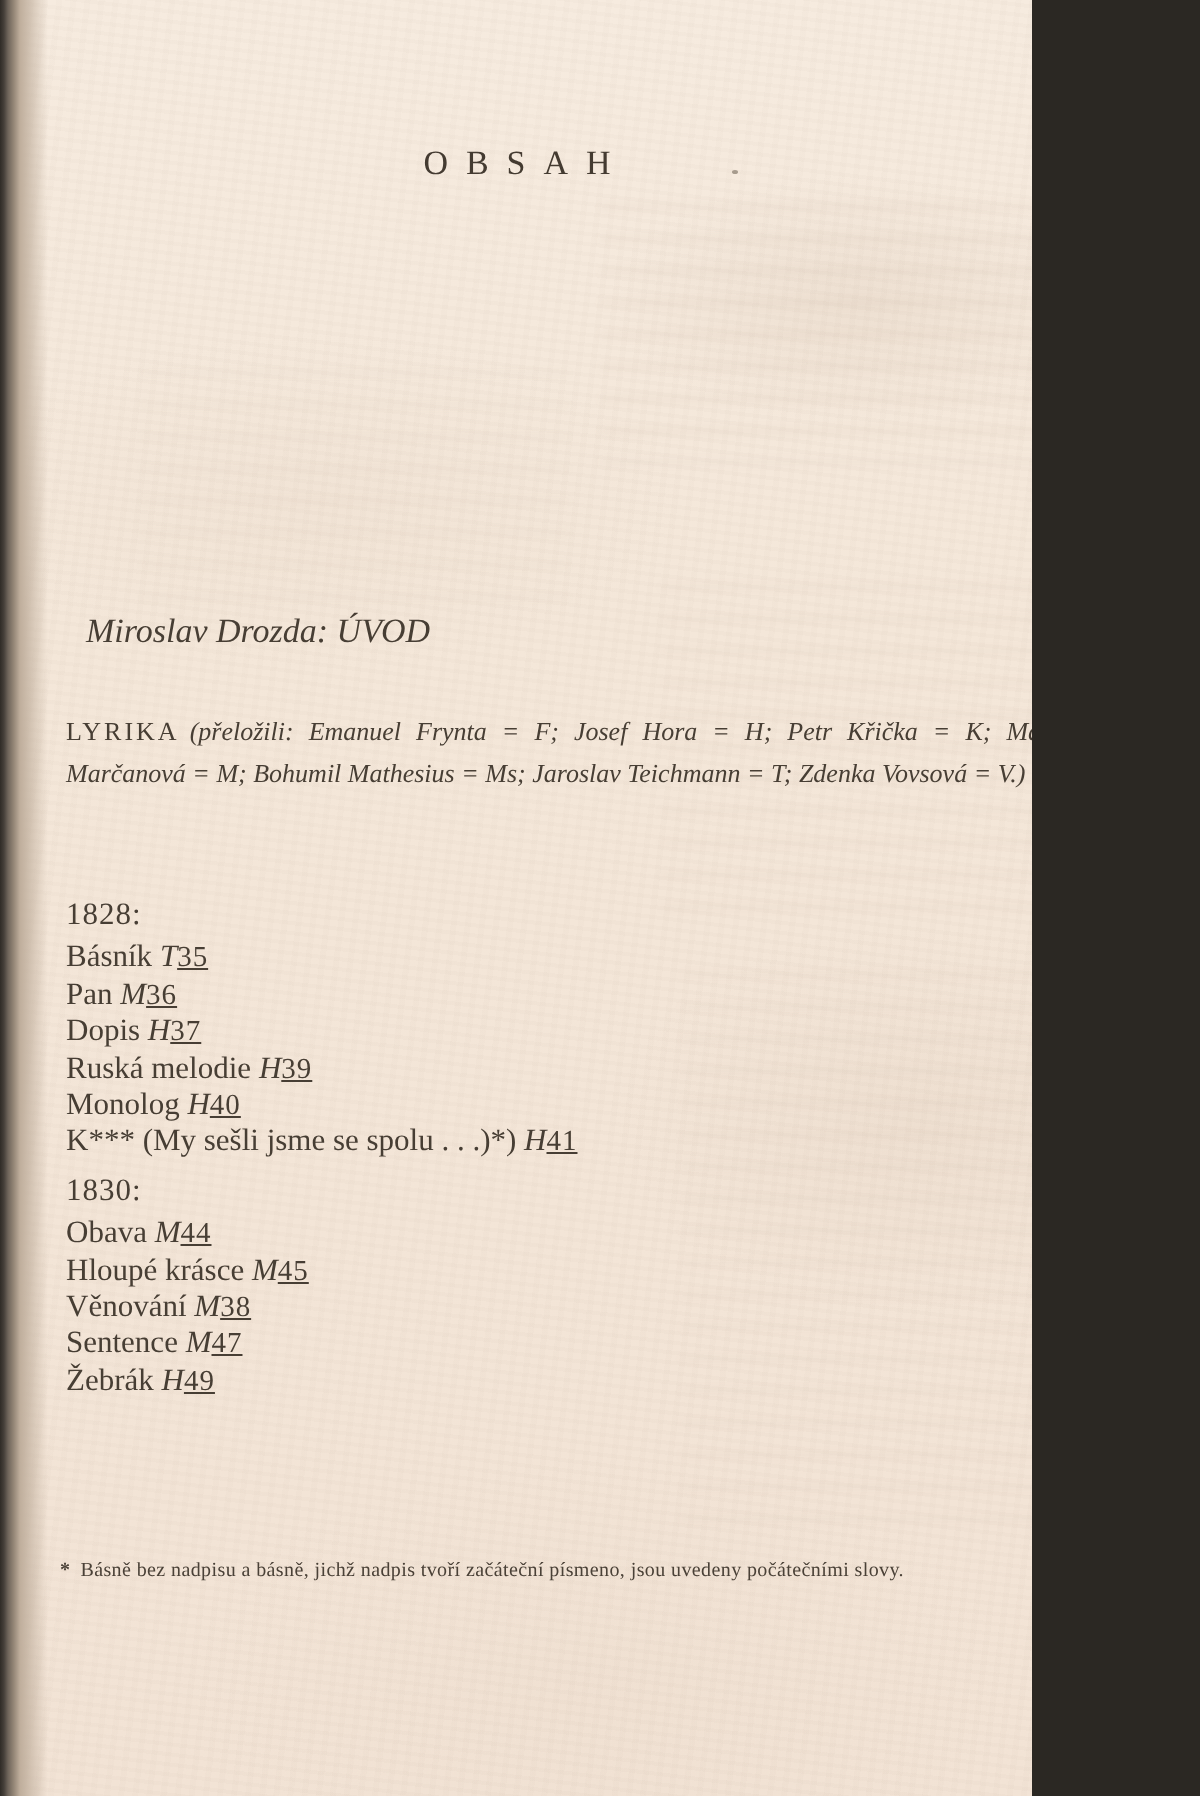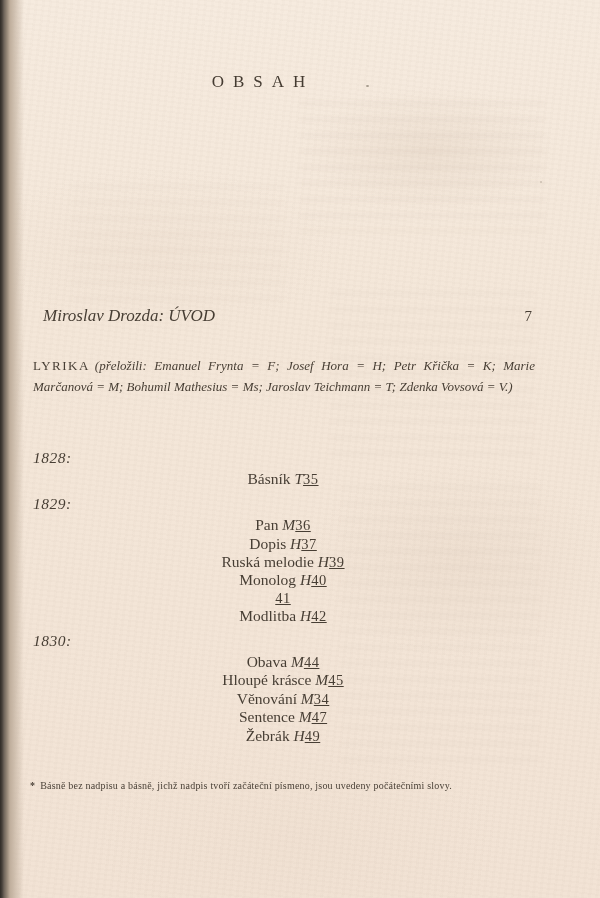--- a/index.html
+++ b/index.html
@@ -1,18 +1,18 @@
 <!DOCTYPE html>
 <html><head>
 <meta charset="utf-8">
 <style>
   html,body{margin:0;padding:0;background:#2b2823;}
   .page{
     position:relative;
-    width:600px;height:898px;
+    width:516px;height:898px;
     overflow:hidden;
     font-family:"Liberation Serif","DejaVu Serif",serif;
     color:#473e34;
     background-color:#f4e7da;
     background-image:
       radial-gradient(ellipse 180px 90px at 430px 150px, rgba(210,190,172,0.22), transparent 70%),
       radial-gradient(ellipse 220px 140px at 460px 560px, rgba(214,194,176,0.18), transparent 70%),
       radial-gradient(ellipse 260px 120px at 160px 250px, rgba(222,203,186,0.15), transparent 70%),
       radial-gradient(ellipse 300px 160px at 300px 840px, rgba(226,208,190,0.15), transparent 70%),
       linear-gradient(180deg,#f6ebdf 0%,#f4e7d9 35%,#f2e3d5 100%);
@@ -56,25 +56,25 @@
   }
   .introrow .pg{font-style:normal;font-size:15px;}
   .lyrika{
     position:absolute;left:33px;top:356px;width:502px;margin:0;
     font-size:13px;line-height:20.5px;text-align:justify;
   }
   .lyr{letter-spacing:1.5px;}
   .note{font-style:italic;margin-left:5px;}
   .toc{position:absolute;left:33px;top:443px;width:500px;}
   .year{
-    font-style:italic;font-size:15.5px;line-height:17.4px;
+    font-size:15.5px;line-height:17.4px;
     margin-top:6px;margin-bottom:4px;letter-spacing:.5px;
   }
   .row{
-    display:flex;justify-content:center;align-items:baseline;
+    display:flex;justify-content:flex-start;align-items:baseline;
     font-size:15.5px;line-height:17.4px;
   }
   .row .t i{font-style:italic;}
   .row .pg{font-size:14.5px;letter-spacing:.5px;text-decoration:underline;}
   .footnote{
     position:absolute;left:30px;top:779px;width:538px;
     font-size:10px;line-height:14px;letter-spacing:.2px;color:#4a4137;
   }
   .fnm{font-weight:bold;margin-right:5px;}
 </style>
@@ -101,56 +101,52 @@
   <p class="lyrika">
     <span class="lyr">LYRIKA</span><em class="note">(přeložili: Emanuel Frynta = F; Josef Hora = H; Petr Křička = K; Marie Marčanová = M; Bohumil Mathesius = Ms; Jaroslav Teichmann = T; Zdenka Vovsová = V.)</em>
   </p>
 
   <div class="toc" id="toc">
       <div class="year">1828:</div>
       <div class="row">
         <span class="t">Básník <i>T</i></span>
         <span class="pg">35</span>
       </div>
-      <div class="year">1829:</div>
       <div class="row">
         <span class="t">Pan <i>M</i></span>
         <span class="pg">36</span>
       </div>
       <div class="row">
         <span class="t">Dopis <i>H</i></span>
         <span class="pg">37</span>
       </div>
       <div class="row">
         <span class="t">Ruská melodie <i>H</i></span>
         <span class="pg">39</span>
       </div>
       <div class="row">
         <span class="t">Monolog <i>H</i></span>
         <span class="pg">40</span>
       </div>
       <div class="row">
+        <span class="t">K*** (My sešli jsme se spolu . . .)*) <i>H</i></span>
         <span class="pg">41</span>
-      </div>
-      <div class="row">
-        <span class="t">Modlitba <i>H</i></span>
-        <span class="pg">42</span>
       </div>
       <div class="year">1830:</div>
       <div class="row">
         <span class="t">Obava <i>M</i></span>
         <span class="pg">44</span>
       </div>
       <div class="row">
         <span class="t">Hloupé krásce <i>M</i></span>
         <span class="pg">45</span>
       </div>
       <div class="row">
         <span class="t">Věnování <i>M</i></span>
-        <span class="pg">34</span>
+        <span class="pg">38</span>
       </div>
       <div class="row">
         <span class="t">Sentence <i>M</i></span>
         <span class="pg">47</span>
       </div>
       <div class="row">
         <span class="t">Žebrák <i>H</i></span>
         <span class="pg">49</span>
       </div>
     </div>

